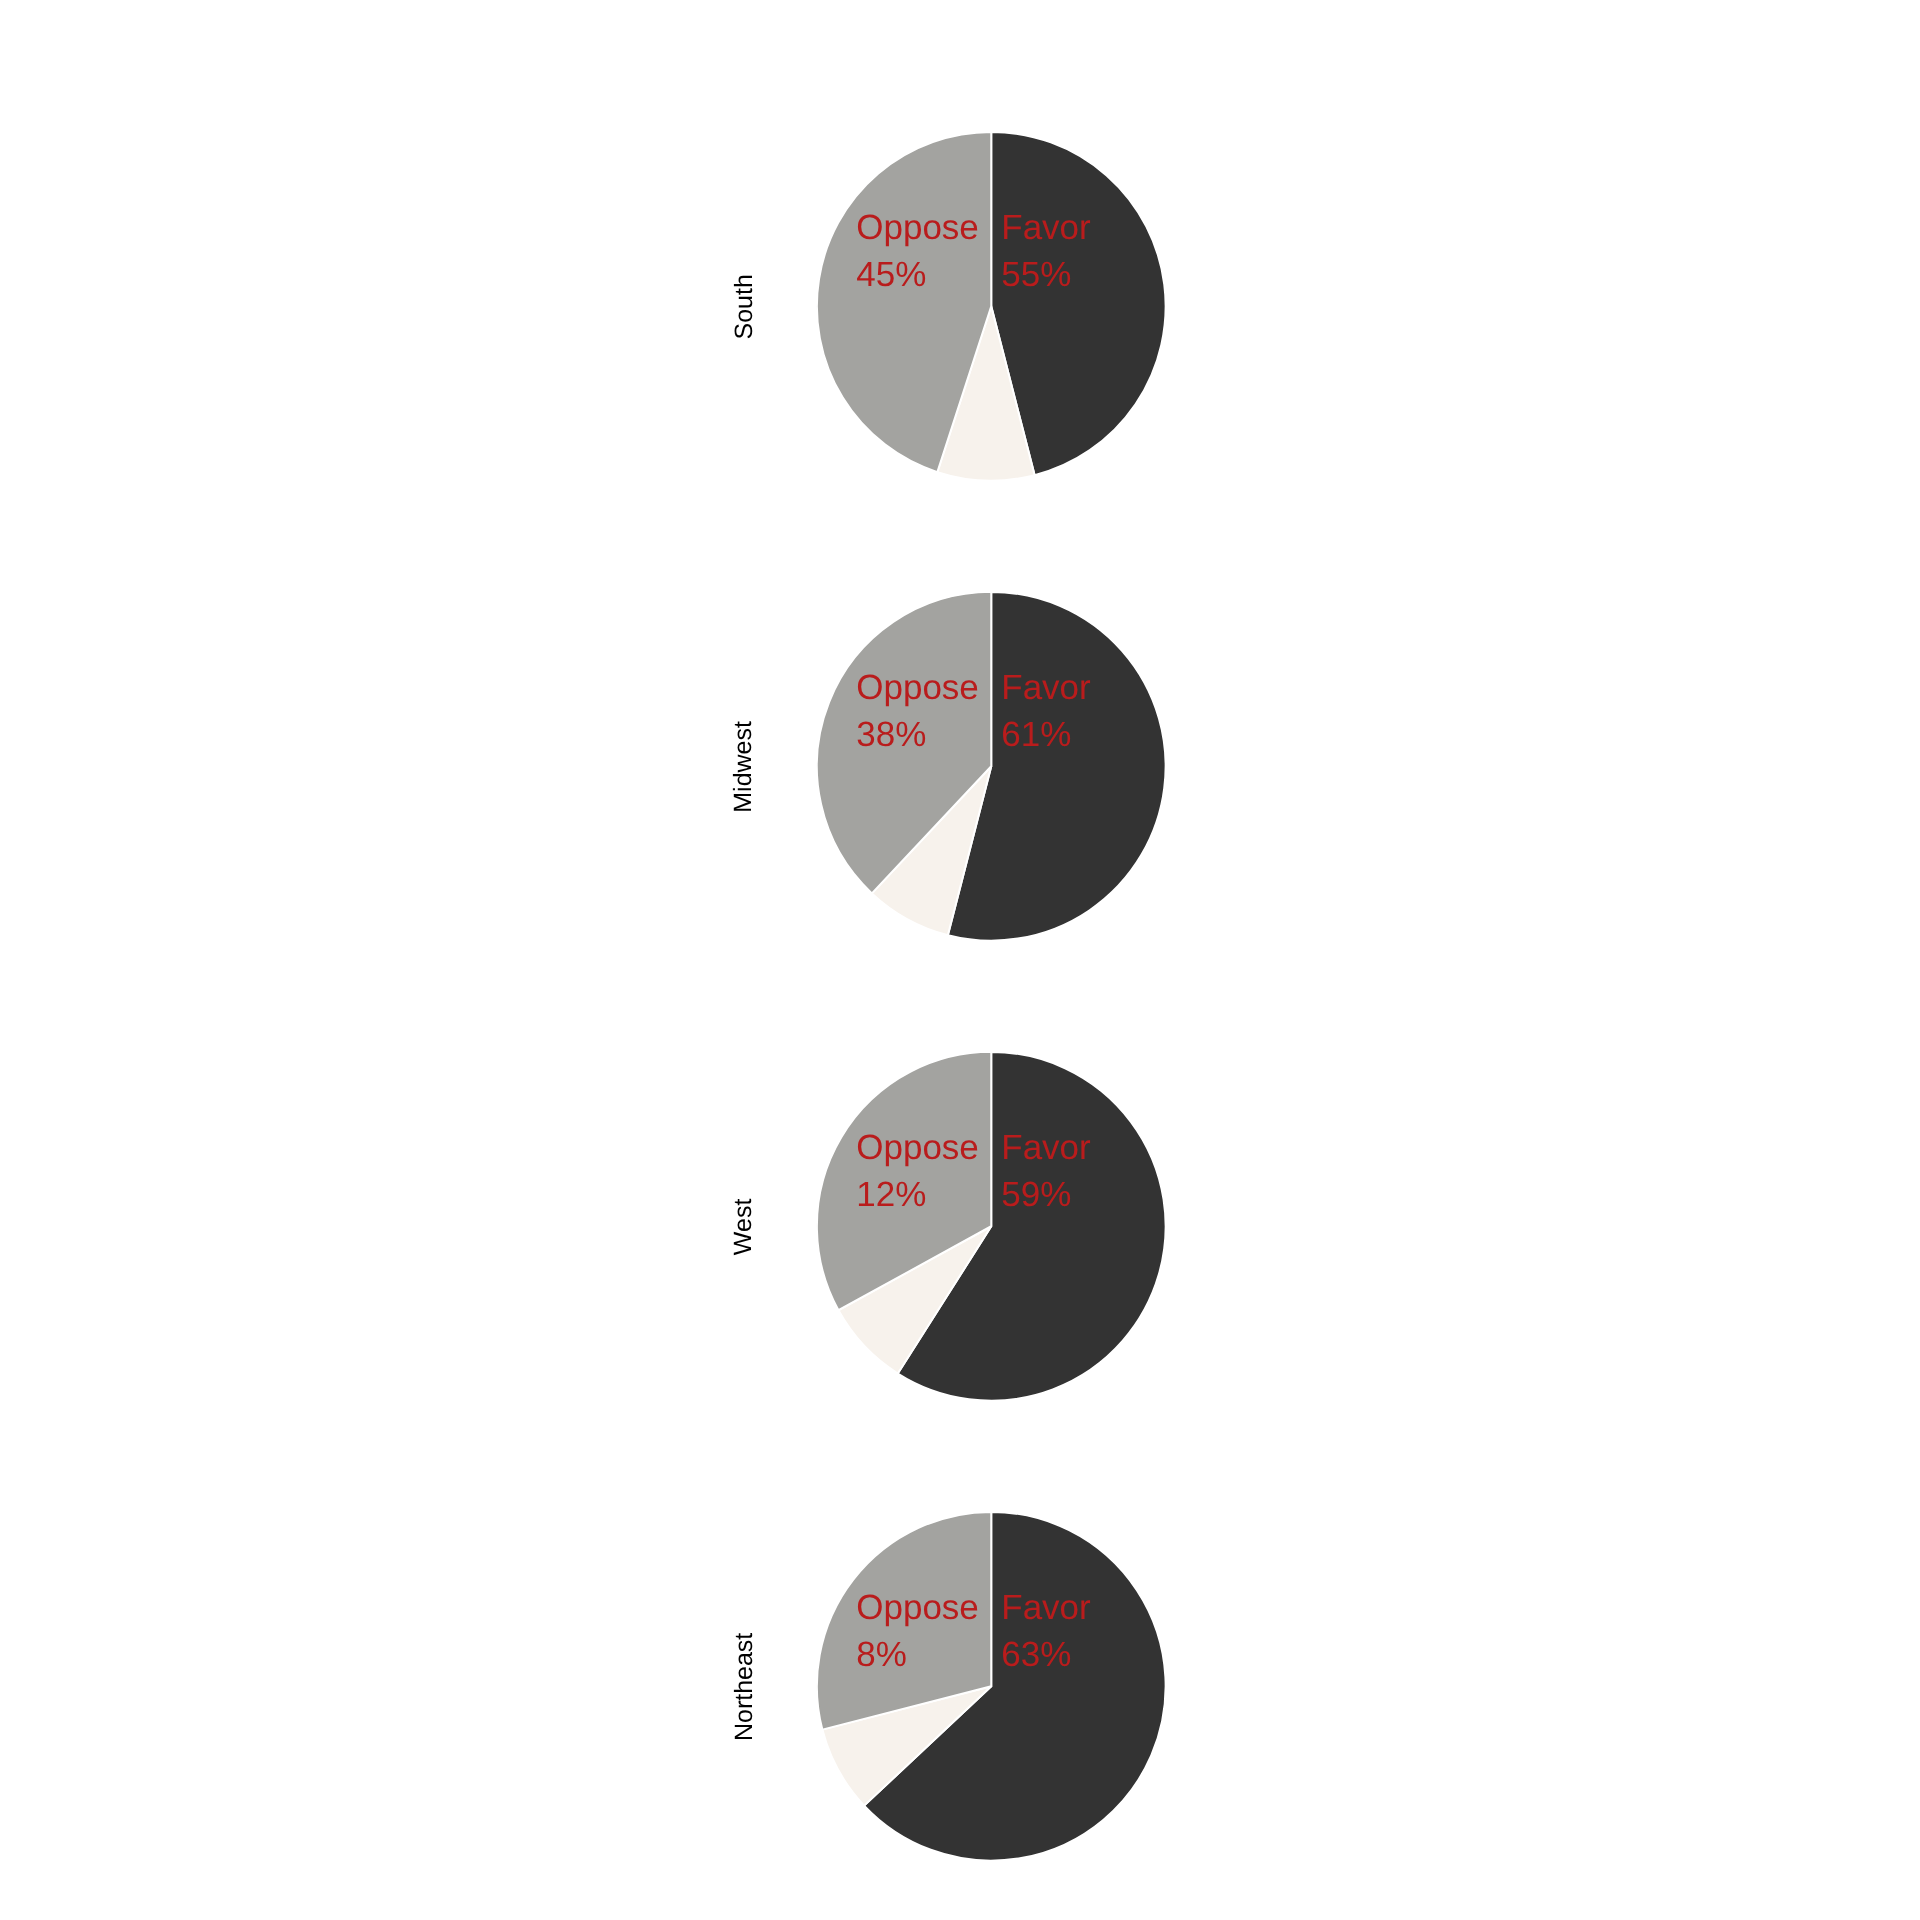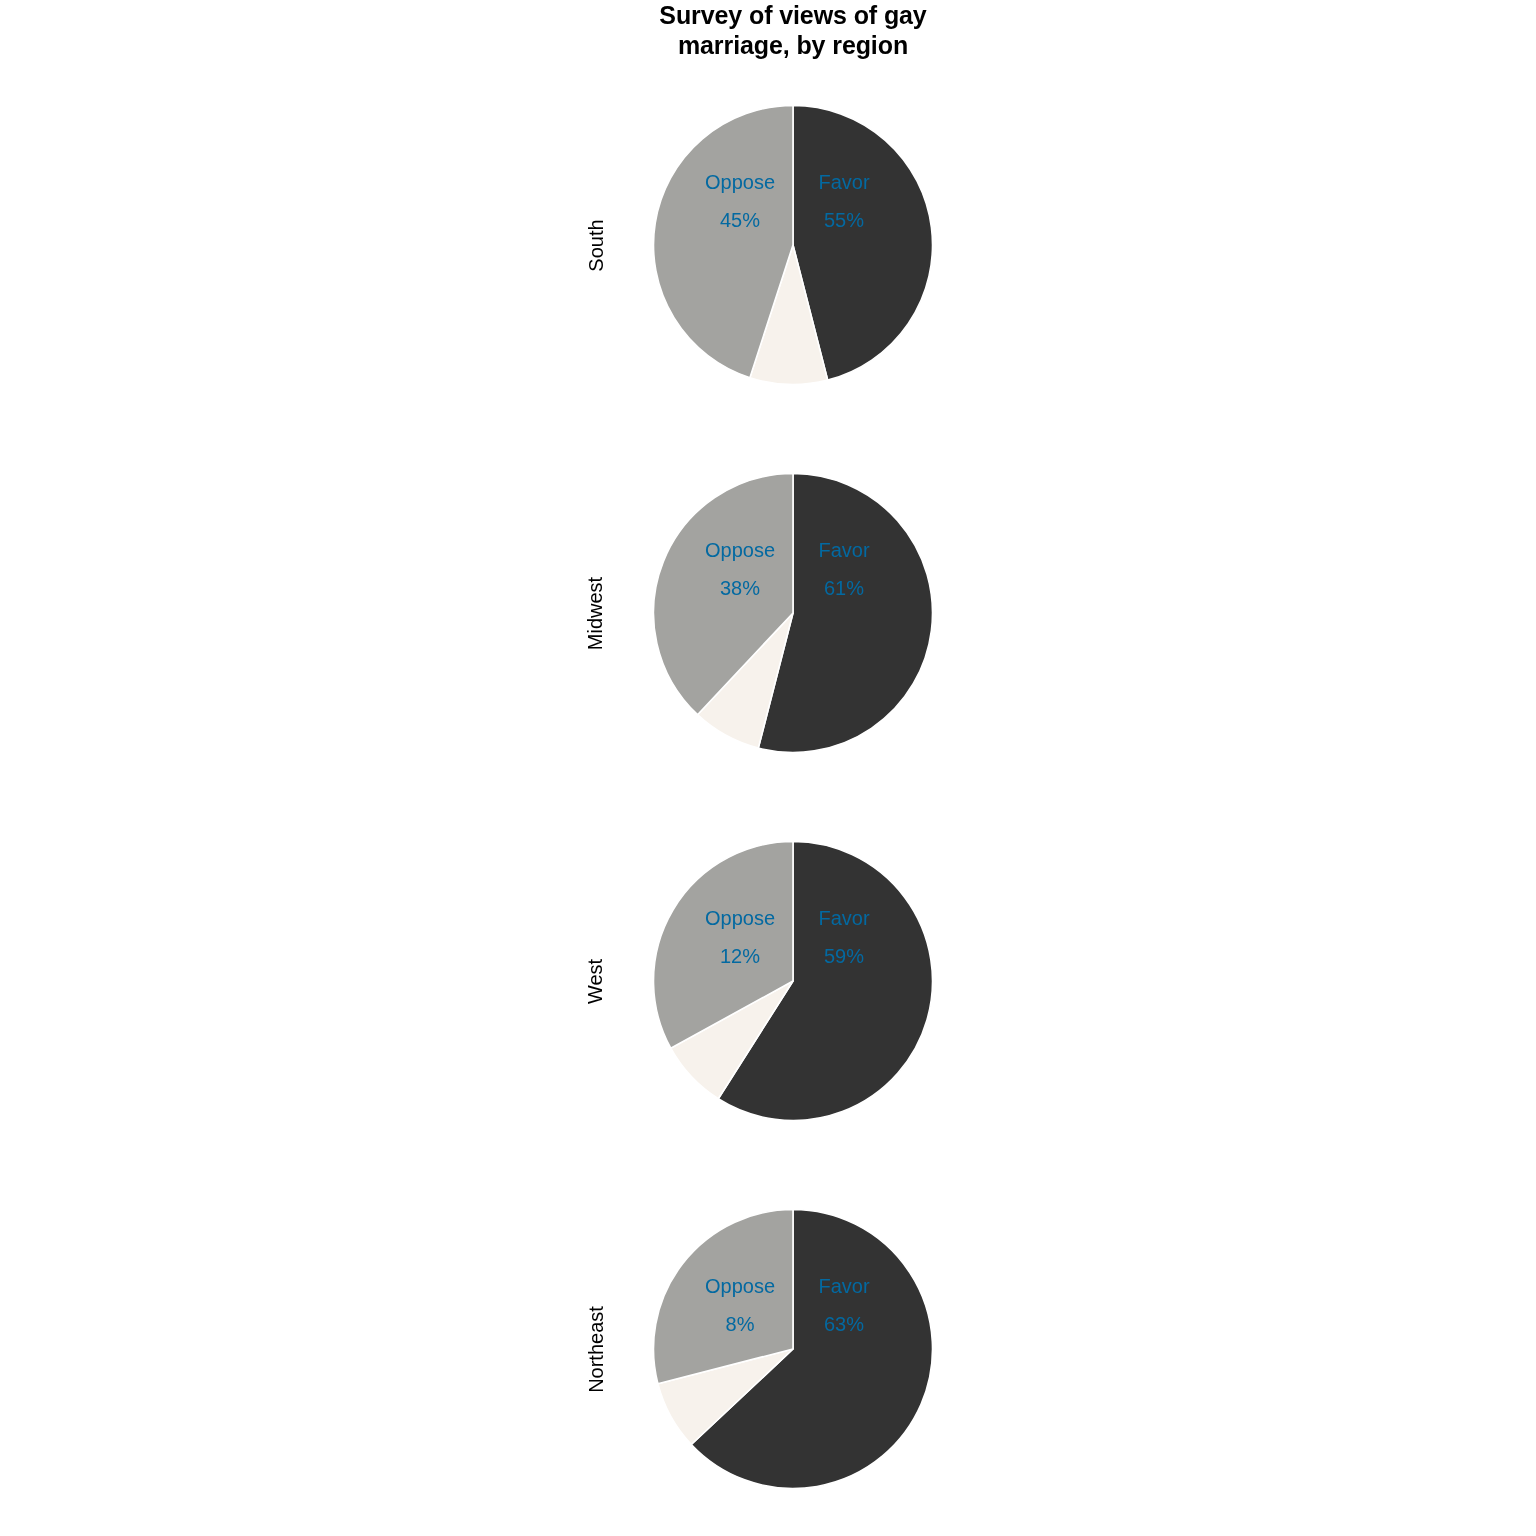--- a/index.html
+++ b/index.html
@@ -67,42 +67,37 @@
     position: absolute;
     left: 653px;
     top: 40px;
     width: 280px;
     height: 280px;
   }
   .pie-wrap svg { display: block; }
 
   .slice-label {
     position: absolute;
-    text-align: center;
-    color: #0369a1;
-    font-size: 20px;
+    color: #b91c1c;
+    font-size: 28px;
     line-height: 38px;
     white-space: nowrap;
     pointer-events: none;
   }
   .slice-label .lbl-name { display: block; }
   .slice-label .lbl-val  { display: block; }
 
-  .label-favor  { left: 136px; top: 58px;  width: 110px; }
+  .label-favor  { left: 148px; top: 58px;  width: 110px; }
   .label-oppose { left: 32px;  top: 58px;  width: 110px; }
 </style>
 </head>
 <body>
 
 <div id="figure">
 
-  <div id="chart-title">
-    <span class="tline">Survey of views of gay</span>
-    <span class="tline">marriage, by region</span>
-  </div>
 
   <div class="facet-row" style="top:65px;">
     <div class="facet-strip-label">
       <span>South</span>
     </div>
     <div class="pie-wrap">
       <svg width="280" height="280" viewBox="0 0 280 280">
         <g>
             <path d="M 140 140 L 140.00 0.50 A 139.5 139.5 0 0 1 174.69 275.12 Z" fill="#333333" stroke="#ffffff" stroke-width="1.6"></path>
             <path d="M 140 140 L 174.69 275.12 A 139.5 139.5 0 0 1 96.89 272.67 Z" fill="#f7f2ec" stroke="#ffffff" stroke-width="1.6"></path>

